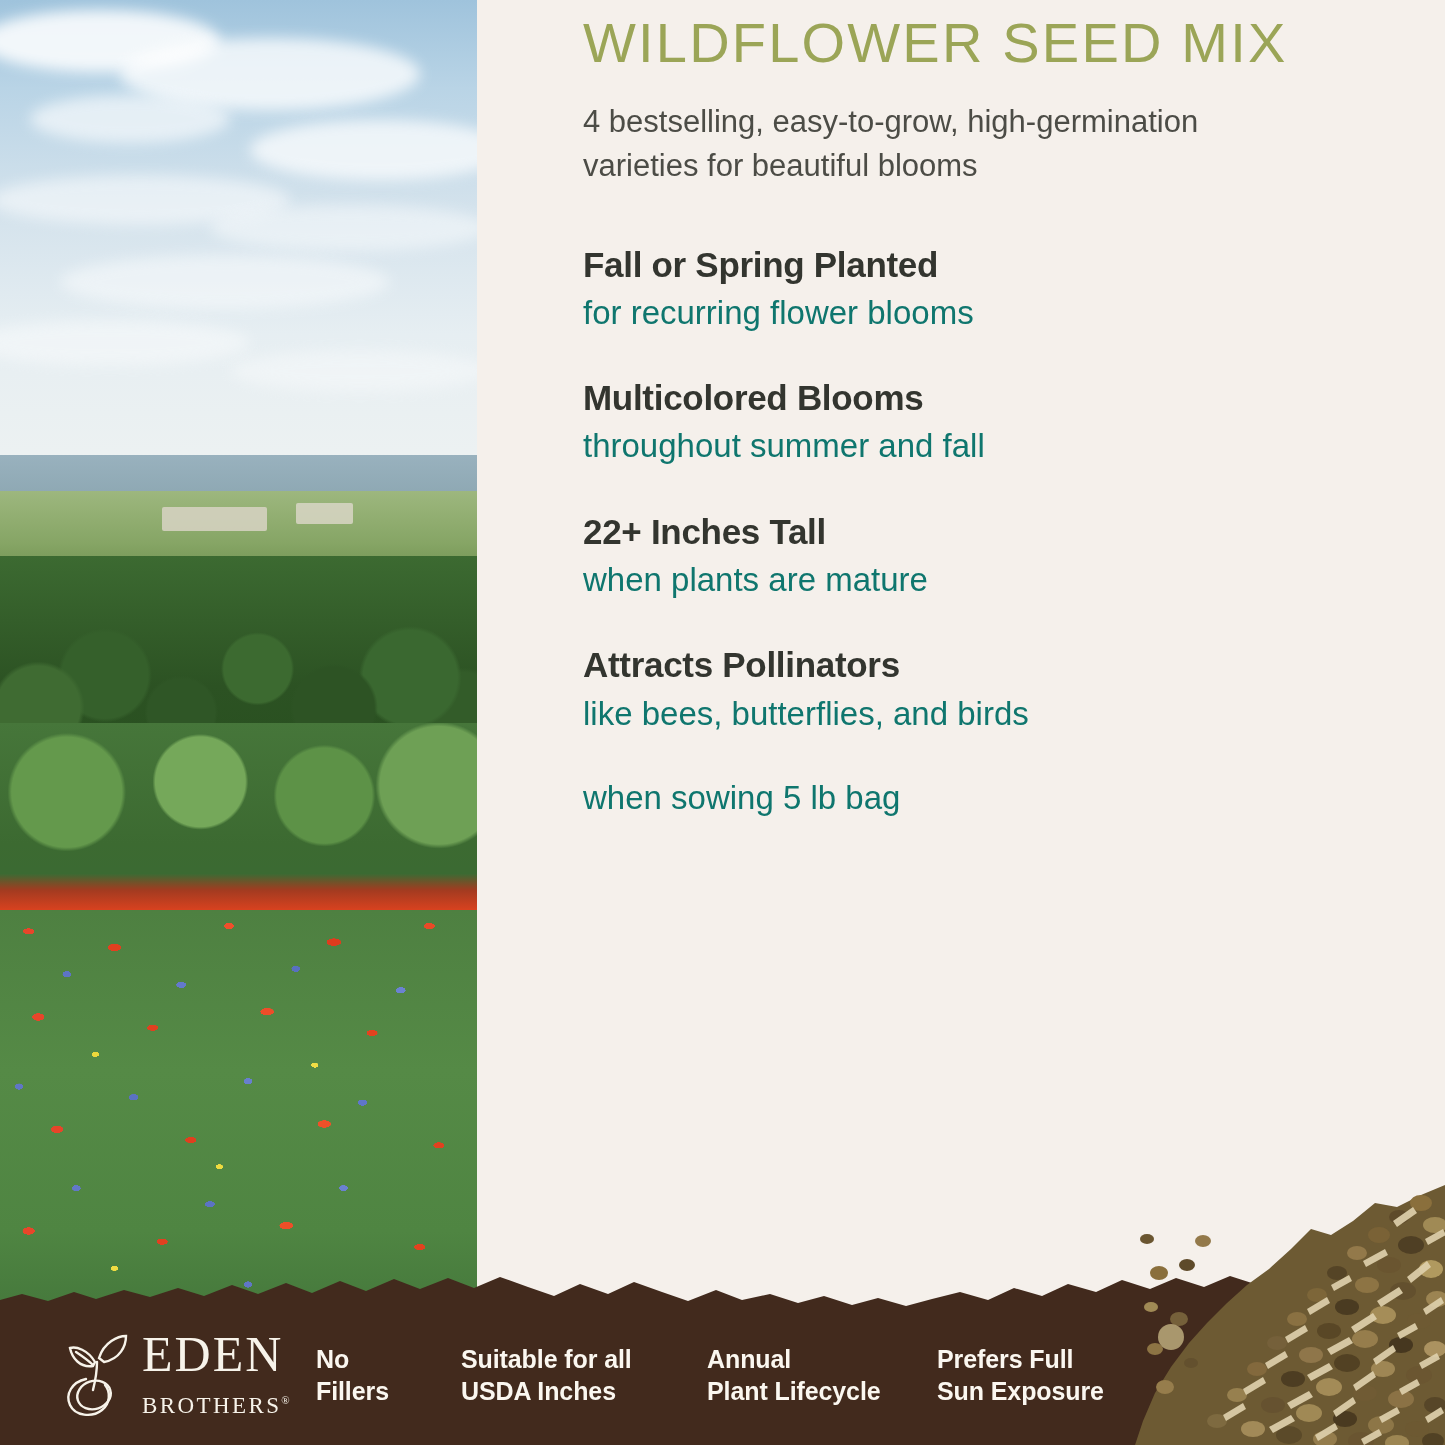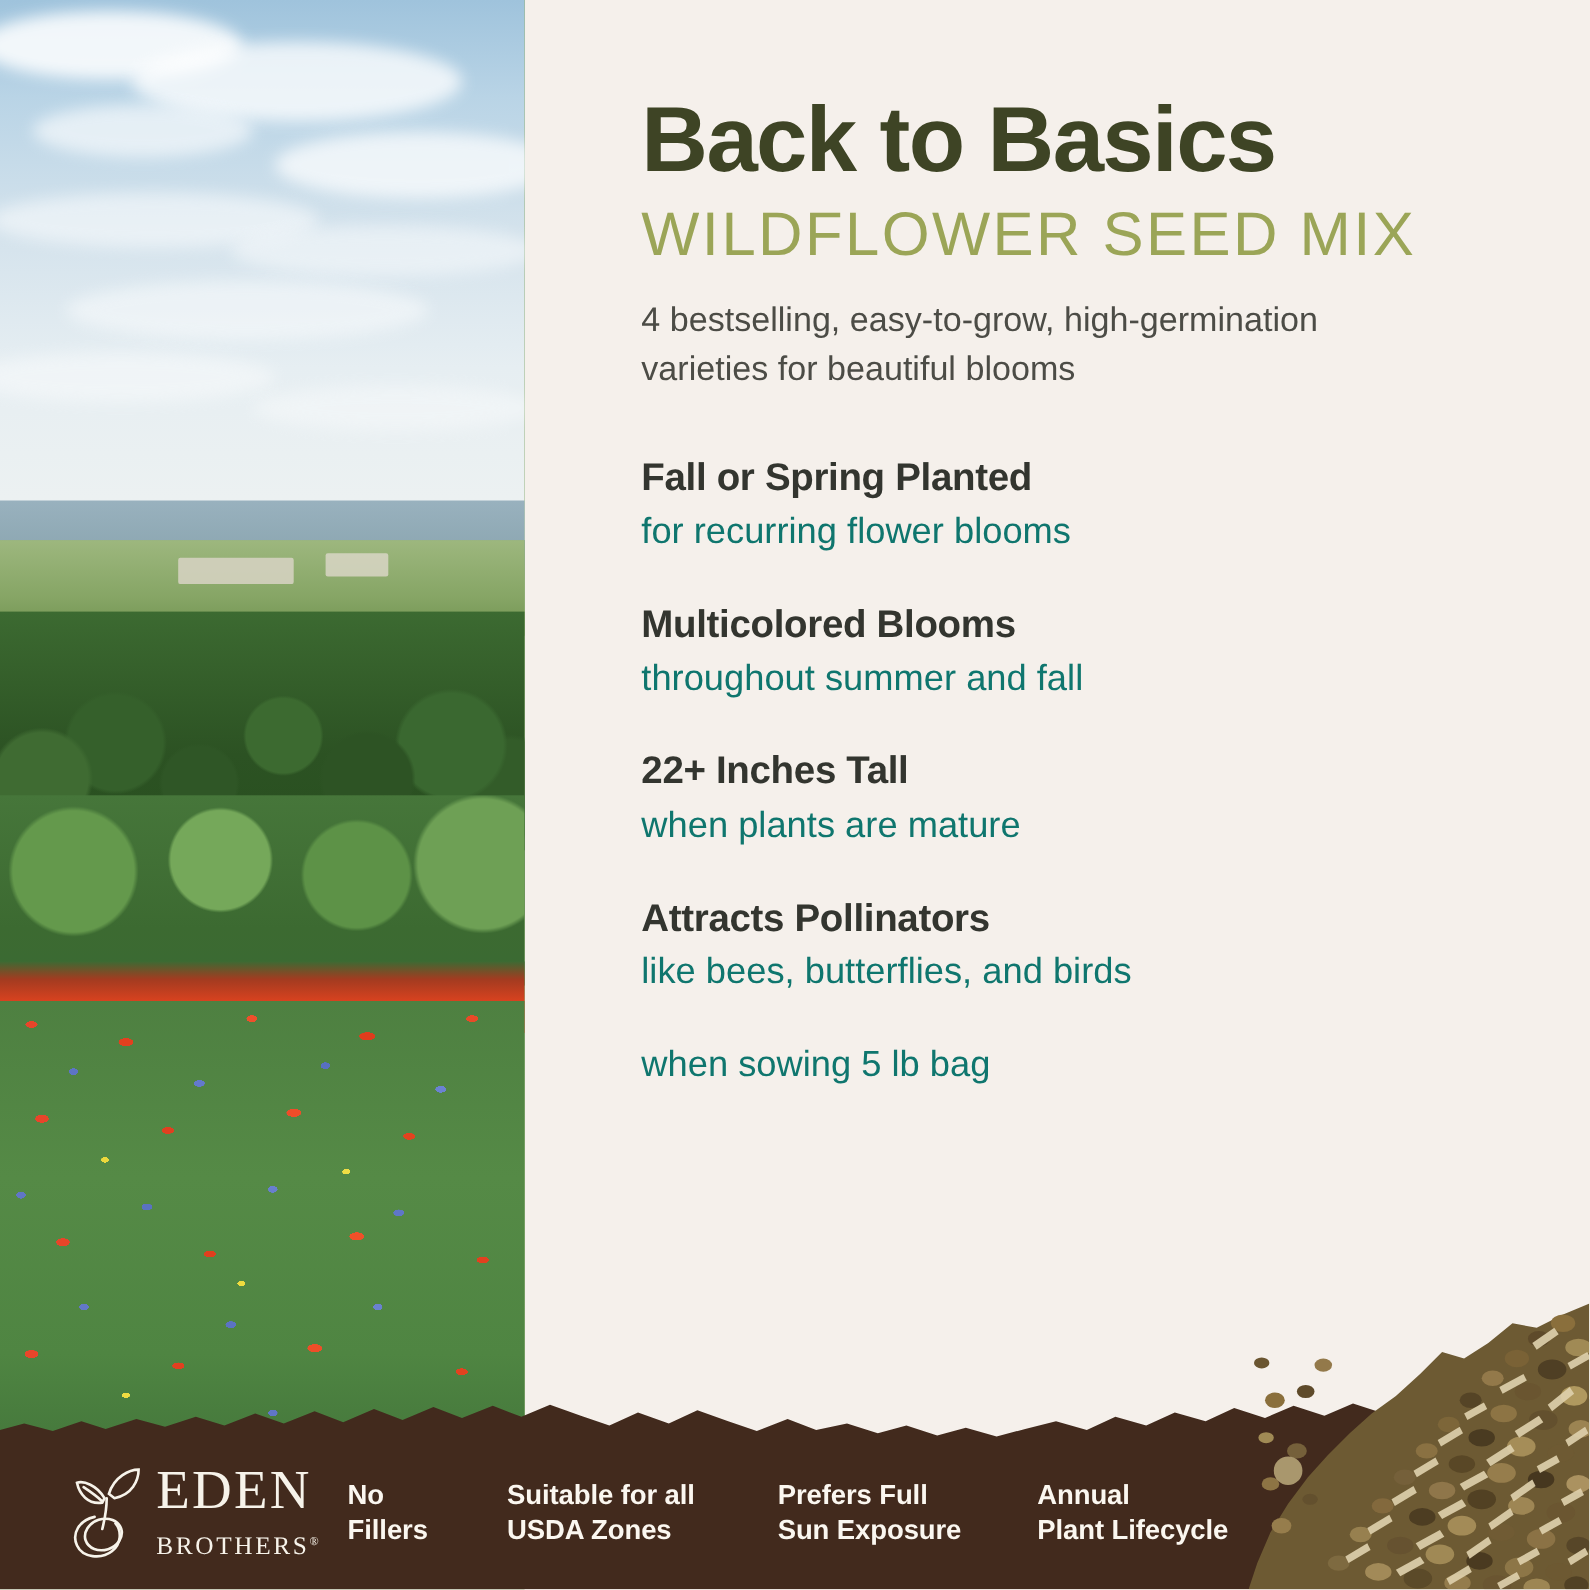--- a/index.html
+++ b/index.html
@@ -206,21 +206,20 @@
     <div class="hills"></div>
     <div class="farfield"></div>
     <div class="trees"></div>
     <div class="trees2"></div>
     <div class="redband"></div>
     <div class="meadow"></div>
     <div class="meadow-bottom"></div>
   </div>
 
   <div class="content">
-    <div class="title">Back to Basics</div>
     <div class="subtitle">WILDFLOWER SEED MIX</div>
     <div class="lede">4 bestselling, easy-to-grow, high-germination varieties for beautiful blooms</div>
 
     <div class="features">
       <div class="feature">
         <div class="feature-title">Fall or Spring Planted</div>
         <div class="feature-sub">for recurring flower blooms</div>
       </div>
       <div class="feature">
         <div class="feature-title">Multicolored Blooms</div>
@@ -373,26 +372,26 @@
       </div>
     </div>
 
     <div class="badges">
       <div class="badge b1">
         <div>No</div>
         <div>Fillers</div>
       </div>
       <div class="badge b2">
         <div>Suitable for all</div>
-        <div>USDA Zones</div>
+        <div>USDA Inches</div>
+      </div>
+      <div class="badge b4">
+        <div>Annual</div>
+        <div>Plant Lifecycle</div>
       </div>
       <div class="badge b3">
         <div>Prefers Full</div>
         <div>Sun Exposure</div>
       </div>
-      <div class="badge b4">
-        <div>Annual</div>
-        <div>Plant Lifecycle</div>
-      </div>
     </div>
   </div>
 
 </div>
 
 </body></html>

